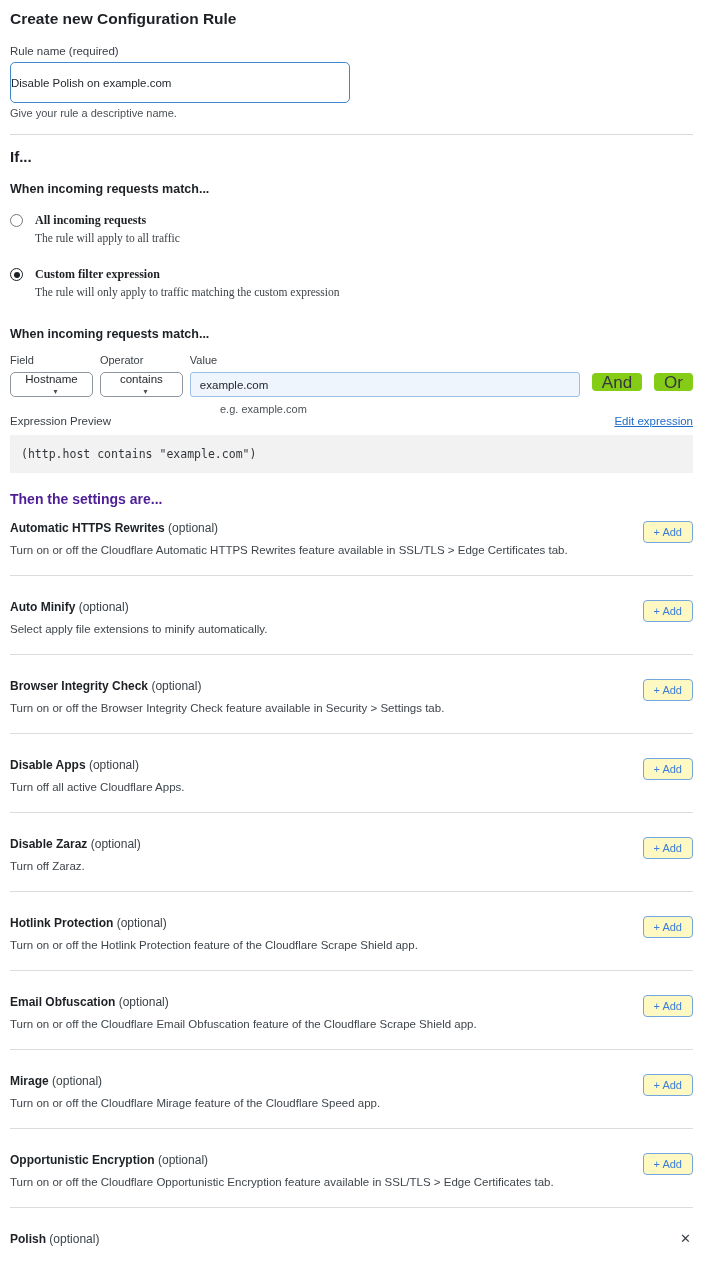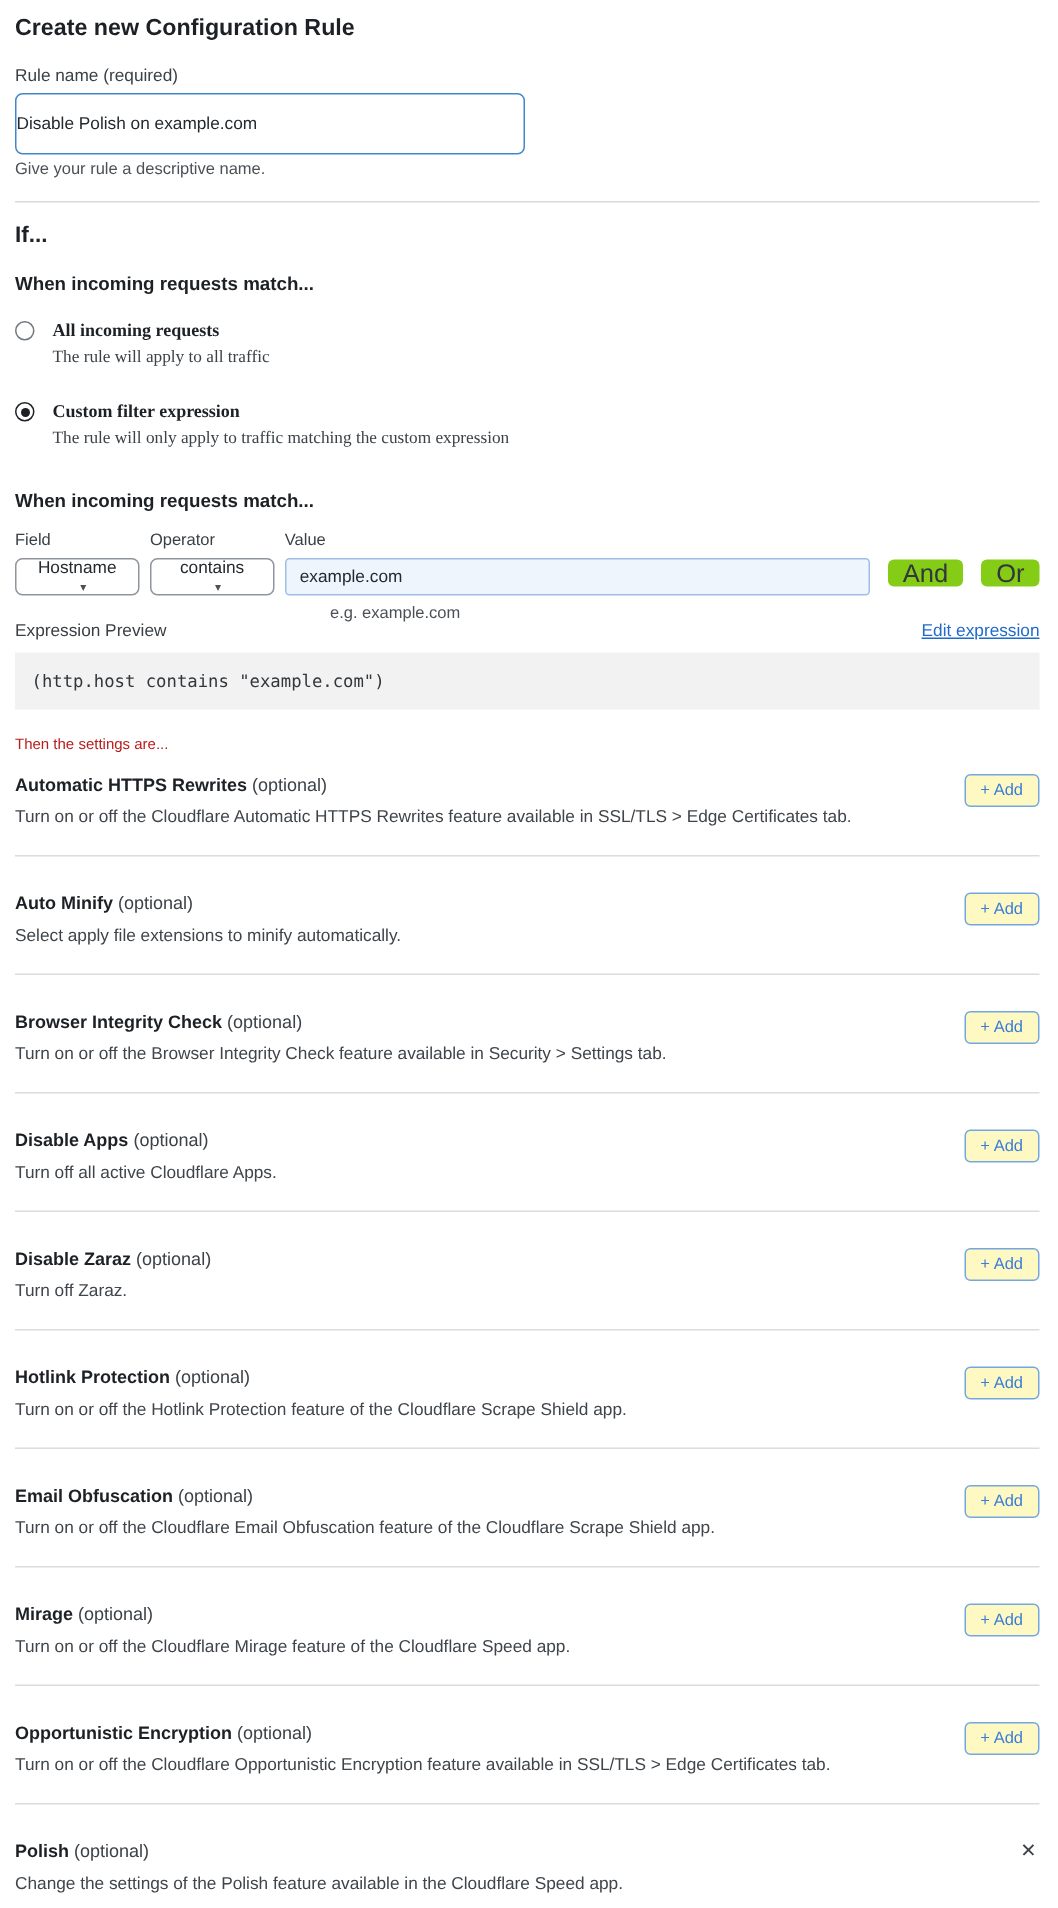--- a/index.html
+++ b/index.html
@@ -70,21 +70,21 @@
   .value-helper { font-size: 11px; color: #4b5157; margin: 6px 0 0 210px; }
 
   .preview-row { display: flex; justify-content: space-between; align-items: flex-end; }
   .preview-label { font-size: 11.5px; color: #3a4046; }
   .edit-link { font-size: 11.5px; color: #1f6bc9; text-decoration: underline; cursor: pointer; }
   .code-block {
     margin-top: 8px; background: #f2f2f2; padding: 12px 11px;
     font-family: "DejaVu Sans Mono", monospace; font-size: 11.5px; color: #33373b;
   }
 
-  .then-heading { font-size: 10px; font-weight: normal; color: #b91c1c; margin-top: 18px; }
+  .then-heading { font-size: 14px; font-weight: bold; color: #4c1d95; margin-top: 18px; }
 
   .setting {
     display: flex; justify-content: space-between; align-items: flex-start;
     padding: 24px 0 19px; border-bottom: 1px solid #dcdcdc; position: relative;
   }
   .setting.first { padding-top: 14px; }
   .setting.expanded { border-bottom: none; padding-bottom: 0; }
   .setting-name { font-size: 12px; font-weight: bold; color: #1d2125; }
   .setting-optional { font-weight: normal; color: #3c4247; }
   .setting-desc { font-size: 11.5px; color: #3f454b; margin-top: 9px; }
@@ -234,19 +234,18 @@
     <div>
       <div class="setting-name"><span>Opportunistic Encryption</span> <span class="setting-optional">(optional)</span></div>
       <div class="setting-desc">Turn on or off the Cloudflare Opportunistic Encryption feature available in SSL/TLS &gt; Edge Certificates tab.</div>
     </div>
     <button class="add-btn">+ Add</button>
   </div>
 
   <div class="setting expanded">
     <div style="width:100%">
       <div class="setting-name"><span>Polish</span> <span class="setting-optional">(optional)</span></div>
-      <div class="setting-desc">Change the settings of the Polish feature available in the Cloudflare Speed app.</div>
 
     </div>
     <span class="close-icon">✕</span>
   </div>
 
 </div>
 
 </body></html>

